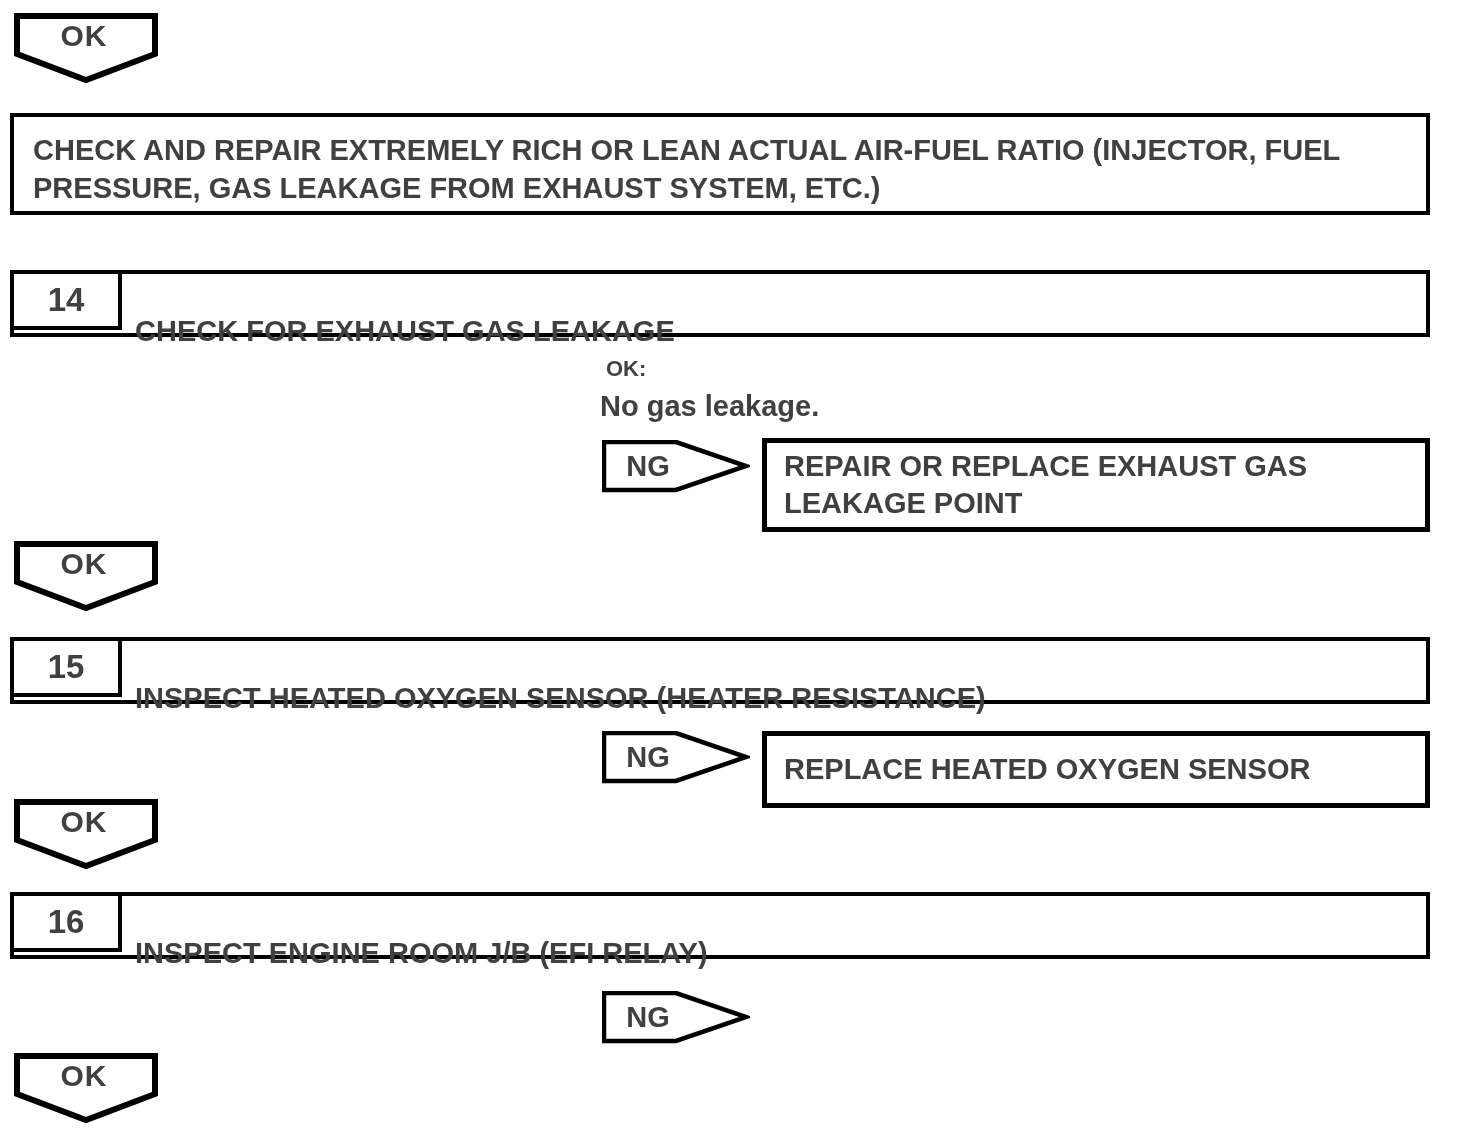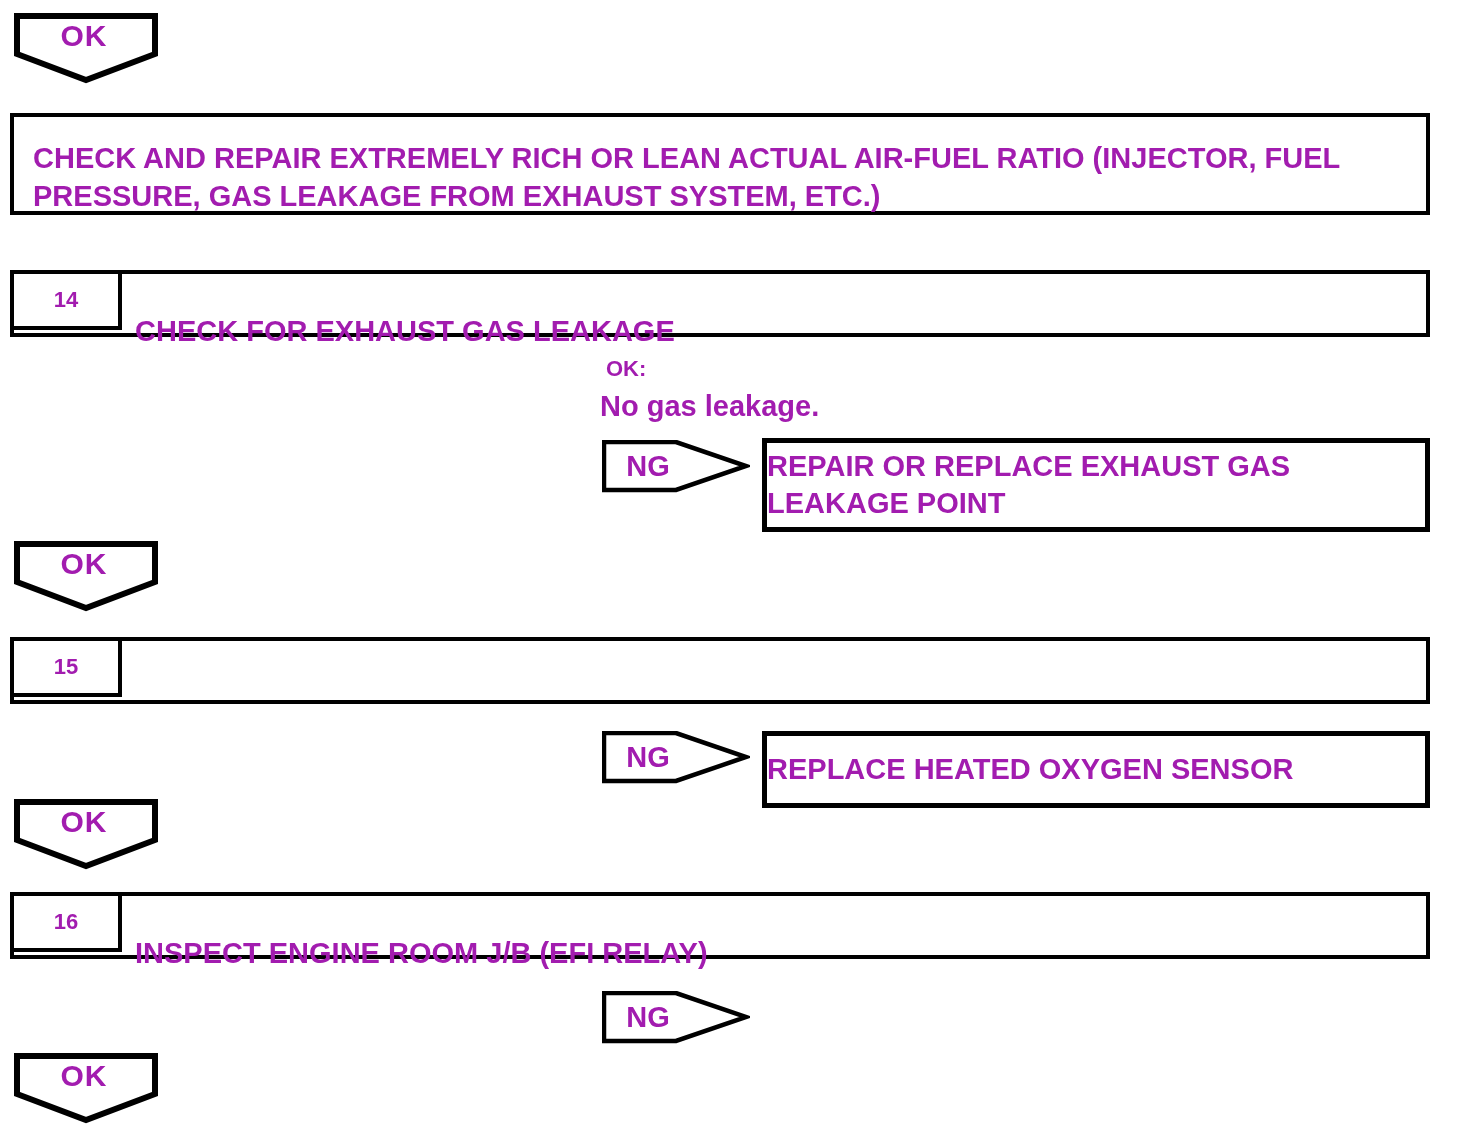--- a/index.html
+++ b/index.html
@@ -2,21 +2,21 @@
 <html><head>
 <meta charset="utf-8">
 <style>
   * { box-sizing: border-box; margin: 0; padding: 0; }
   html, body { background: #ffffff; }
   .canvas {
     position: relative;
     width: 1472px;
     height: 1144px;
     background: #ffffff;
-    color: #a21caf;
+    color: #404040;
     font-family: "Liberation Sans", sans-serif;
     font-weight: bold;
     overflow: hidden;
   }
 
   
   .okconn { position: absolute; left: 14px; width: 146px; height: 72px; }
   .okconn svg { position: absolute; left: 0; top: 0; display: block; }
   .okconn .lbl {
     position: absolute; left: 0; top: 3px; width: 140px; height: 40px;
@@ -25,34 +25,34 @@
   }
   .ok-1 { top: 13px; }
   .ok-2 { top: 541px; }
   .ok-3 { top: 799px; }
   .ok-4 { top: 1053px; }
 
   
   .action-box {
     position: absolute; left: 10px; top: 113px; width: 1420px; height: 102px;
     border: 4px solid #000;
-    padding: 22px 0 0 19px;
+    padding: 14px 0 0 19px;
     font-size: 29px; line-height: 38px; white-space: nowrap;
   }
 
   
   .step {
     position: absolute; left: 10px; width: 1420px; height: 67px;
     border: 4px solid #000; background: #fff;
   }
   .step .num {
     position: absolute; left: 0; top: 0; width: 108px; height: 56px;
     border-right: 4px solid #000; border-bottom: 4px solid #000;
     display: flex; align-items: center; justify-content: center;
-    font-size: 22px;
+    font-size: 33px;
   }
   .step .title {
     position: absolute; left: 121px; top: 0; height: 56px;
     display: flex; align-items: center;
     font-size: 29px; white-space: nowrap; margin-top: 29px;
   }
   .step-14 { top: 270px; }
   .step-15 { top: 637px; }
   .step-16 { top: 892px; }
 
@@ -71,20 +71,21 @@
   }
   .ng-1 { top: 440px; }
   .ng-2 { top: 731px; }
   .ng-3 { top: 991px; }
 
   
   .result {
     position: absolute; left: 762px; width: 668px;
     border: 5px solid #000;
     display: flex; flex-direction: column; justify-content: center;
+    padding-left: 17px;
     font-size: 29px; line-height: 37px; white-space: nowrap;
   }
   .result-1 { top: 438px; height: 94px; }
   .result-2 { top: 731px; height: 77px; }
   .result-3 { top: 991px; height: 61px; }
 </style>
 </head>
 <body>
 
 <div class="canvas">
@@ -122,20 +123,21 @@
 
   <div class="okconn ok-2">
     <svg width="146" height="72" viewBox="0 0 146 72">
       <polygon points="3,3 141,3 141,41 72,67 3,41" fill="#ffffff" stroke="#000000" stroke-width="6"></polygon>
     </svg>
     <span class="lbl">OK</span>
   </div>
 
   <div class="step step-15">
     <div class="num">15</div>
+    <div class="title">INSPECT HEATED OXYGEN SENSOR (HEATER RESISTANCE)</div>
   </div>
 
   <div class="ngconn ng-2">
     <svg width="148" height="54" viewBox="0 0 148 54">
       <polygon points="2,2 74,2 144,26 74,50 2,50" fill="#ffffff" stroke="#000000" stroke-width="4.5"></polygon>
     </svg>
     <span class="lbl">NG</span>
   </div>
   <div class="result result-2">
     <div>REPLACE HEATED OXYGEN SENSOR</div>

